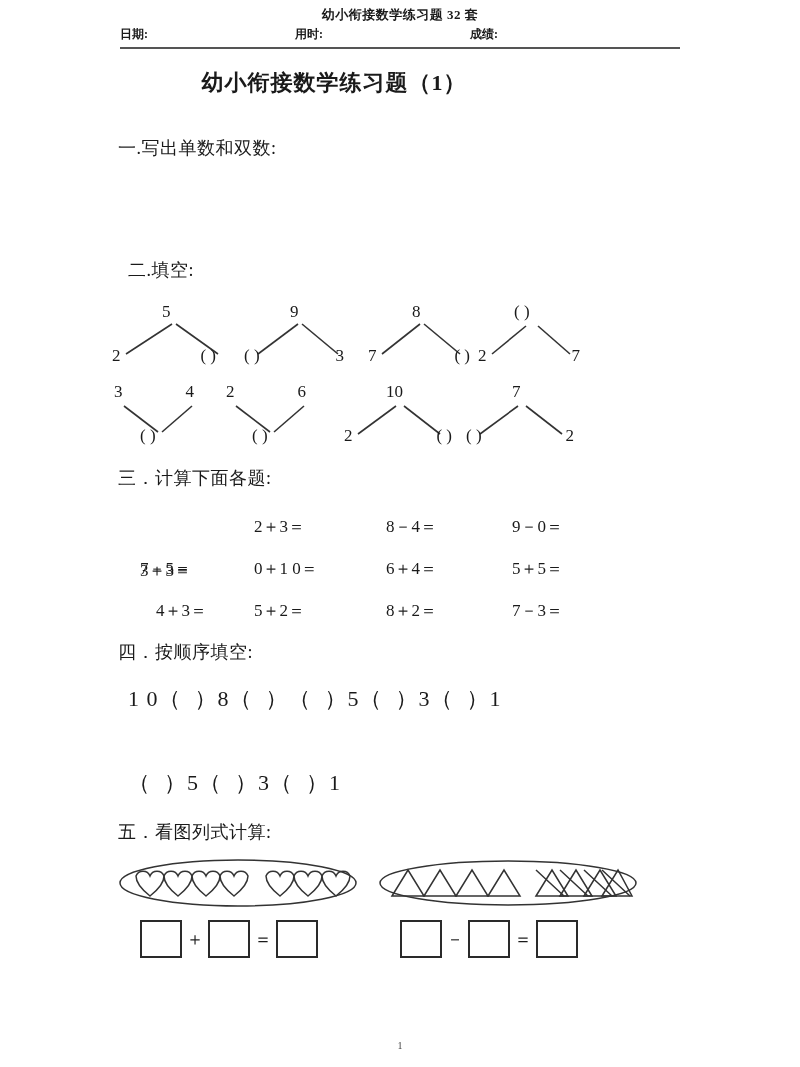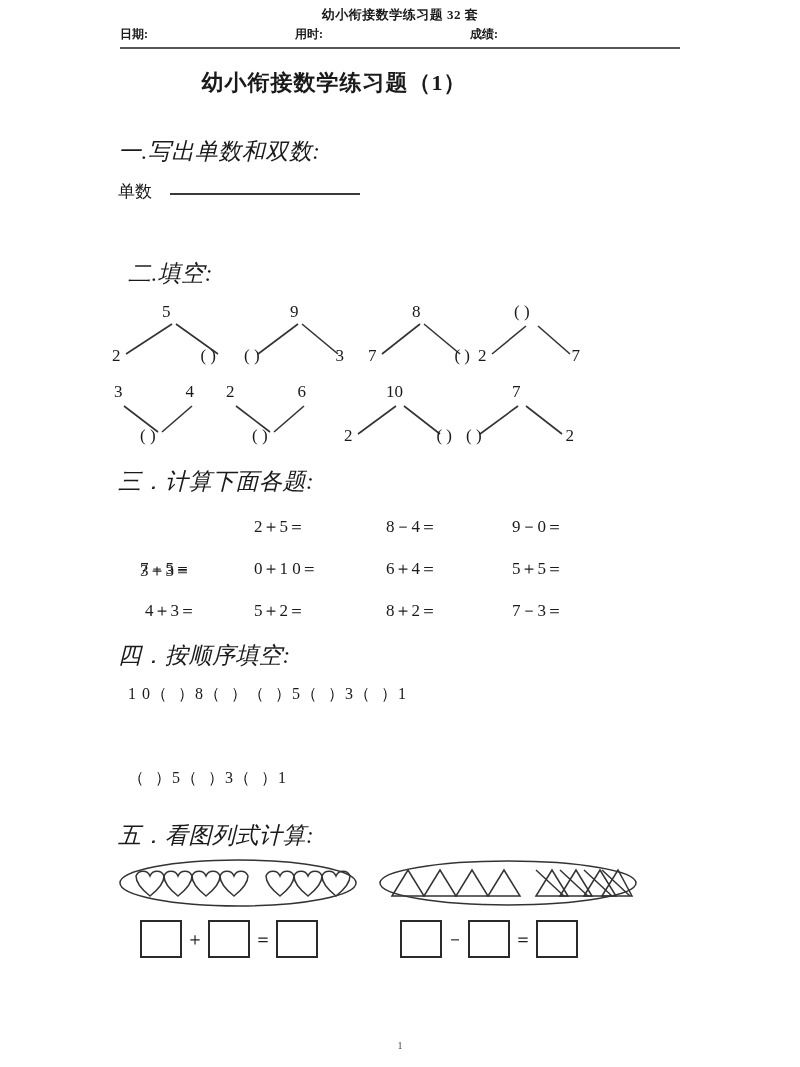--- a/index.html
+++ b/index.html
@@ -34,21 +34,21 @@
 
   
   .main-title{
     position:absolute;top:68px;left:0;width:668px;
     text-align:center;font-size:22px;font-weight:bold;
     letter-spacing:1px;
   }
 
   
   .sec{
-    position:absolute;font-size:23px;letter-spacing:0.5px;font-style:italic;
+    position:absolute;font-size:18px;letter-spacing:0.5px;
   }
 
   
   .blkrow{position:absolute;font-size:17px;}
   .blkrow .lbl{display:inline-block;}
   .blkline{
     display:inline-block;width:190px;height:0;
     border-bottom:2px solid #3a3a3a;
     vertical-align:2px;margin-left:14px;
   }
@@ -61,21 +61,21 @@
   .bond svg{position:absolute;top:0;left:0;width:130px;height:70px;overflow:visible;}
   .bond .topL{position:absolute;top:0;left:4px;}
   .bond .topR{position:absolute;top:0;right:10px;}
   .bond .bot{position:absolute;top:44px;left:0;width:130px;text-align:center;}
 
   
   .calcrow{position:absolute;font-size:17px;width:560px;}
   .calcrow span{position:absolute;white-space:pre;}
 
   
-  .seqline{position:absolute;font-size:16px;white-space:pre;letter-spacing:1px;}
+  .seqline{position:absolute;font-size:22px;white-space:pre;letter-spacing:1px;}
 
   
   .pic{position:absolute;}
   .boxrow{position:absolute;display:flex;align-items:center;font-size:19px;}
   .ansbox{
     width:38px;height:34px;border:2px solid #2a2a2a;background:#fff;
     display:inline-block;
   }
   .op{display:inline-block;width:26px;text-align:center;font-size:18px;}
 
@@ -95,24 +95,20 @@
     <span class="f1">日期:</span>
     <span class="f2">用时:</span>
     <span class="f3">成绩:</span>
   </div>
   <div class="hdr-rule"></div>
 
   <div class="main-title">幼小衔接数学练习题（1）</div>
 
   <div class="sec" style="top:136px;left:118px;">一.写出单数和双数:</div>
 
-  <div class="blkrow" style="top:180px;left:118px;">
-    <span class="lbl">单数</span>
-    <span class="blkline"></span>
-  </div>
 
   <div class="sec" style="top:258px;left:128px;">二.填空:</div>
 
   <div class="bond" style="top:302px;left:110px;">
     <svg viewBox="0 0 130 70">
       <line x1="62" y1="22" x2="16" y2="52" stroke="#333" stroke-width="1.6"></line>
       <line x1="66" y1="22" x2="108" y2="52" stroke="#333" stroke-width="1.6"></line>
     </svg>
     <div class="top" style="text-align:left;padding-left:52px;">5</div>
     <div class="lt">2</div>
@@ -186,32 +182,32 @@
     </svg>
     <div class="top" style="text-align:left;padding-left:50px;">7</div>
     <div class="lt" style="left:4px;">( )</div>
     <div class="rt" style="right:18px;">2</div>
   </div>
 
   <div class="sec" style="top:466px;left:118px;">三．计算下面各题:</div>
 
   <div class="calcrow" style="top:515px;left:140px;">
     <span style="left:0;margin-top:44px;">3＋3＝</span>
-    <span style="left:114px;">2＋5＝</span>
+    <span style="left:114px;">2＋3＝</span>
     <span style="left:246px;">8－4＝</span>
     <span style="left:372px;">9－0＝</span>
   </div>
   <div class="calcrow" style="top:557px;left:140px;">
     <span style="left:0;">7－5＝</span>
     <span style="left:114px;">0＋1 0＝</span>
     <span style="left:246px;">6＋4＝</span>
     <span style="left:372px;">5＋5＝</span>
   </div>
   <div class="calcrow" style="top:599px;left:140px;">
-    <span style="left:5px;">4＋3＝</span>
+    <span style="left:16px;">4＋3＝</span>
     <span style="left:114px;">5＋2＝</span>
     <span style="left:246px;">8＋2＝</span>
     <span style="left:372px;">7－3＝</span>
   </div>
 
   <div class="sec" style="top:640px;left:118px;">四．按顺序填空:</div>
 
   <div class="seqline" style="top:684px;left:128px;">1 0（  ）8（  ）（  ）5（  ）3（  ）1</div>
   <div class="seqline" style="top:768px;left:128px;">（  ）5（  ）3（  ）1</div>
 

